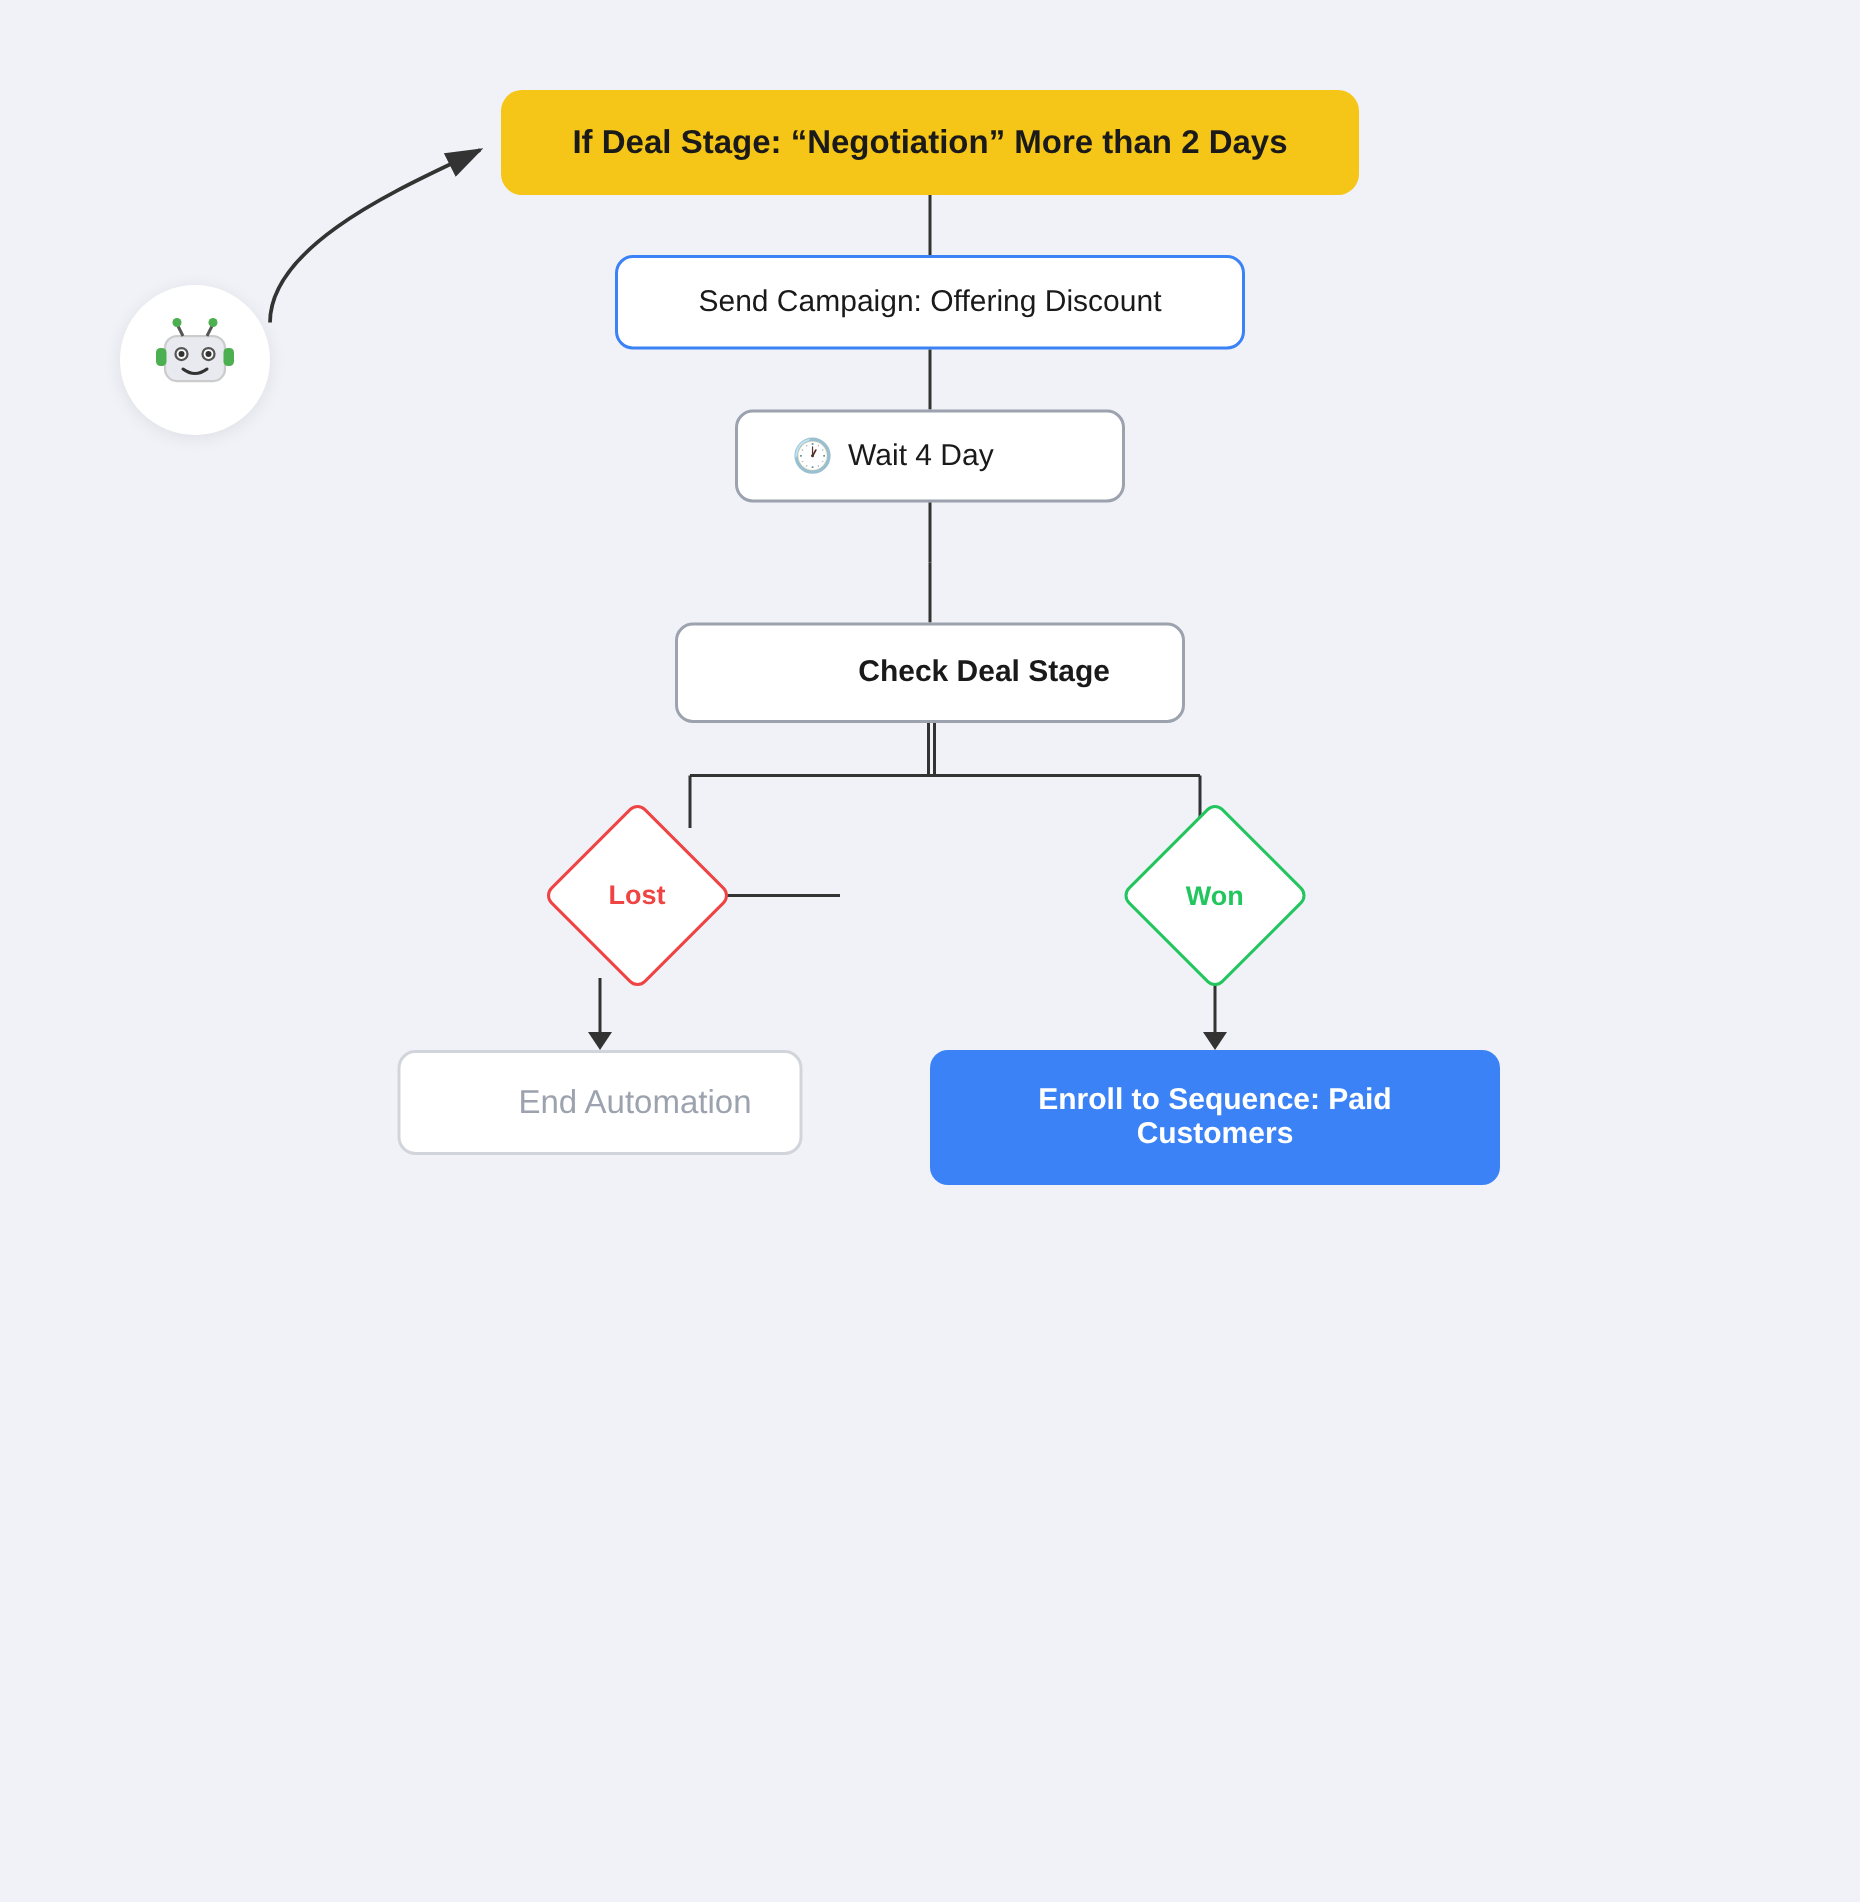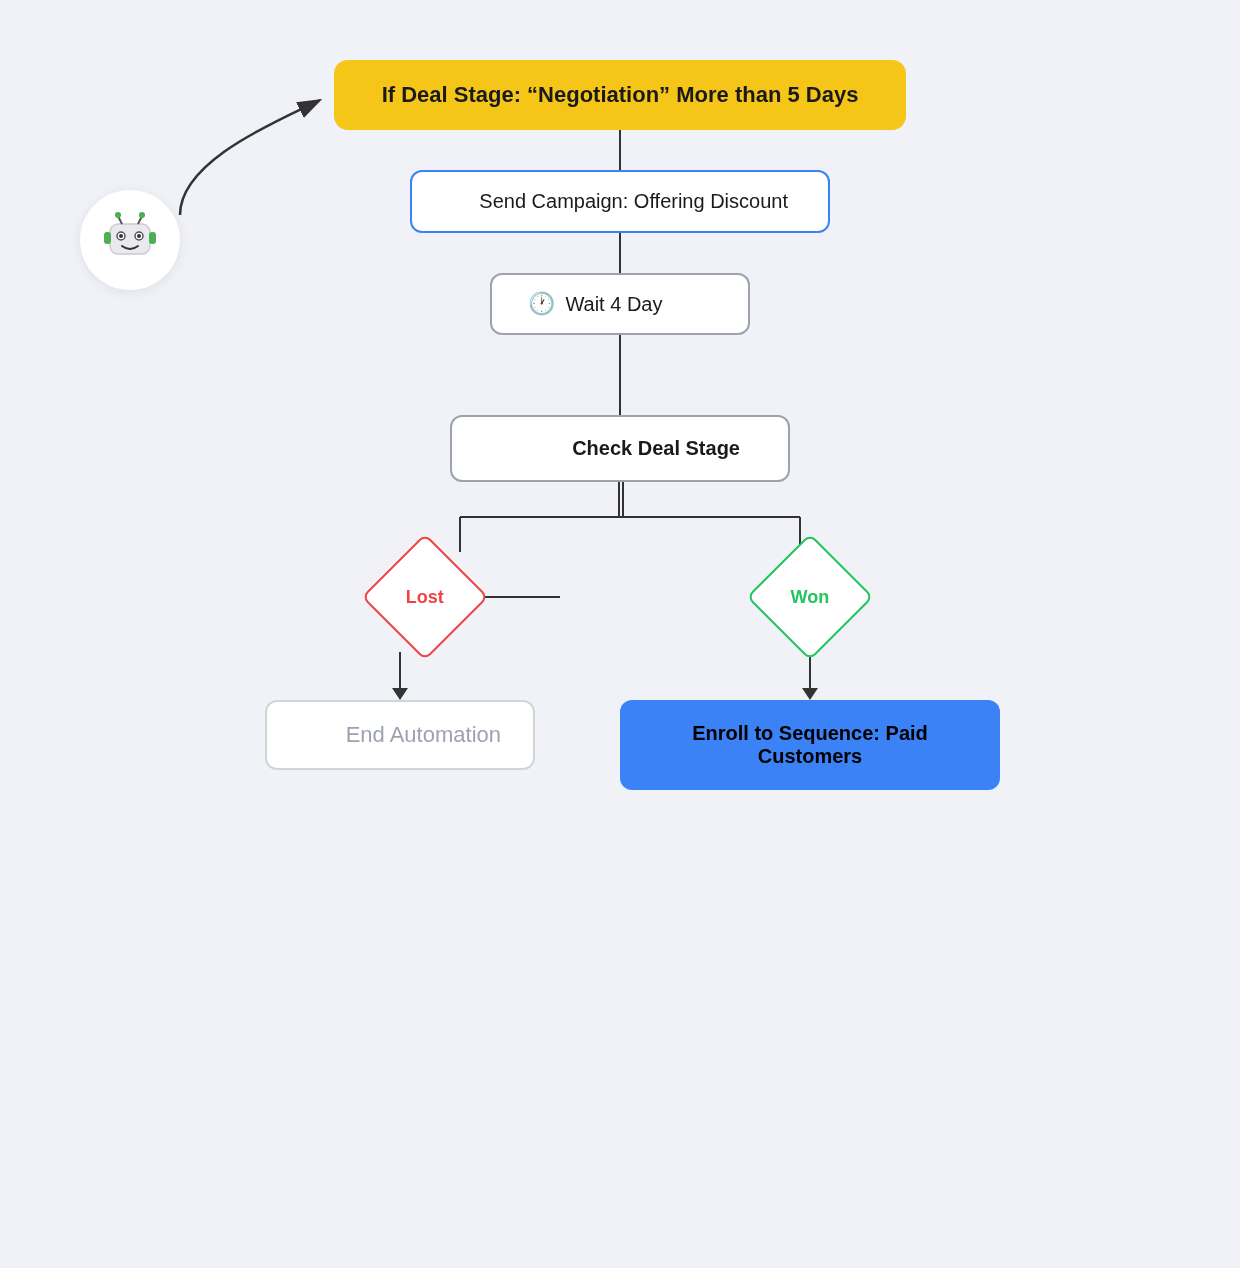--- a/index.html
+++ b/index.html
@@ -87,21 +87,21 @@
 
     
     .action-box {
       border: 2.5px solid #3B82F6;
       border-radius: 12px;
       padding: 18px 40px;
       font-size: 20px;
       font-weight: 500;
       color: #1a1a1a;
       background: white;
-      text-align: right;
+      text-align: center;
       min-width: 420px;
     }
 
     
     .wait-box {
       border: 2px solid #9CA3AF;
       border-radius: 12px;
       padding: 16px 36px;
       font-size: 20px;
       font-weight: 500;
@@ -213,21 +213,21 @@
       min-width: 270px;
     }
 
     
     .enroll-box {
       background: #3B82F6;
       border-radius: 12px;
       padding: 22px 32px;
       font-size: 20px;
       font-weight: 600;
-      color: #000000;
+      color: #ffffff;
       text-align: center;
       min-width: 320px;
     }
 
     
     .arrow-down {
       display: flex;
       flex-direction: column;
       align-items: center;
     }
@@ -277,21 +277,21 @@
     <path d="M 60 155 C 60 100 160 60 200 40" stroke="#333" stroke-width="2.5" fill="none" marker-end="url(#arrowhead)"></path>
     <defs>
       <marker id="arrowhead" markerWidth="10" markerHeight="7" refX="9" refY="3.5" orient="auto">
         <polygon points="0 0, 10 3.5, 0 7" fill="#333"></polygon>
       </marker>
     </defs>
   </svg>
 
   <div class="flow">
 
-    <div class="trigger-box">If Deal Stage: “Negotiation” More than 5 Days</div>
+    <div class="trigger-box">If Deal Stage: “Negotiation” More than 2 Days</div>
 
     <div class="connector"></div>
 
     <div class="action-box">Send Campaign: Offering Discount</div>
 
     <div class="connector"></div>
 
     <div class="wait-box">
       <span style="font-size:22px;">🕐</span>
       <span>Wait 4 Day</span>

